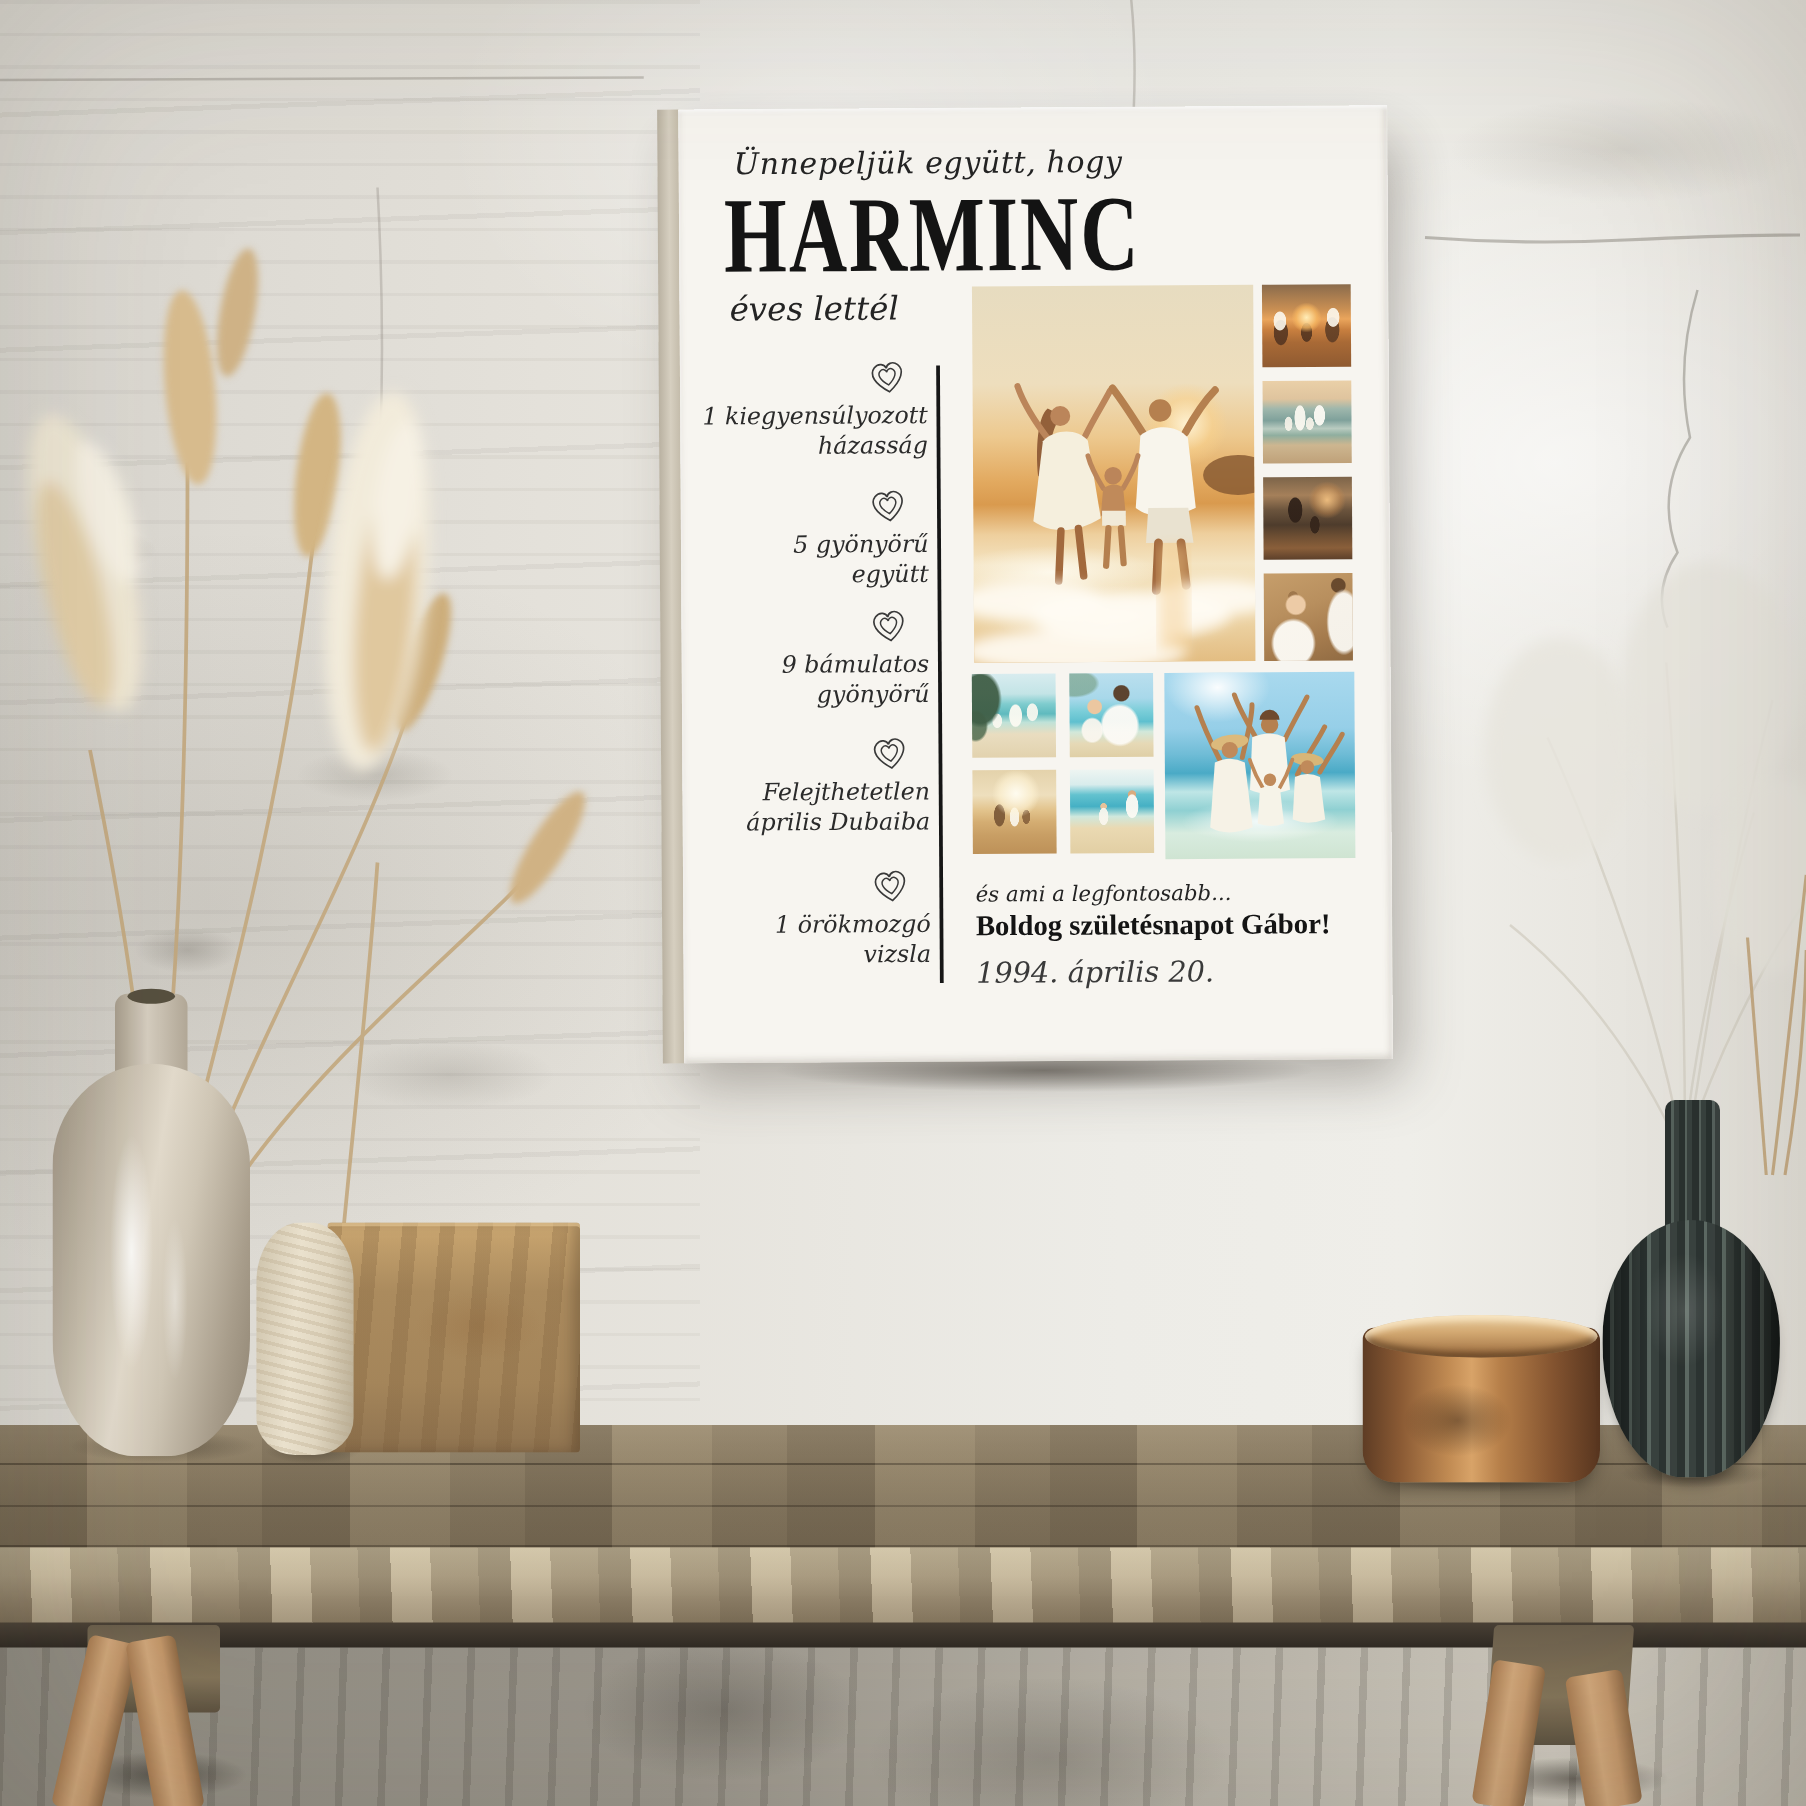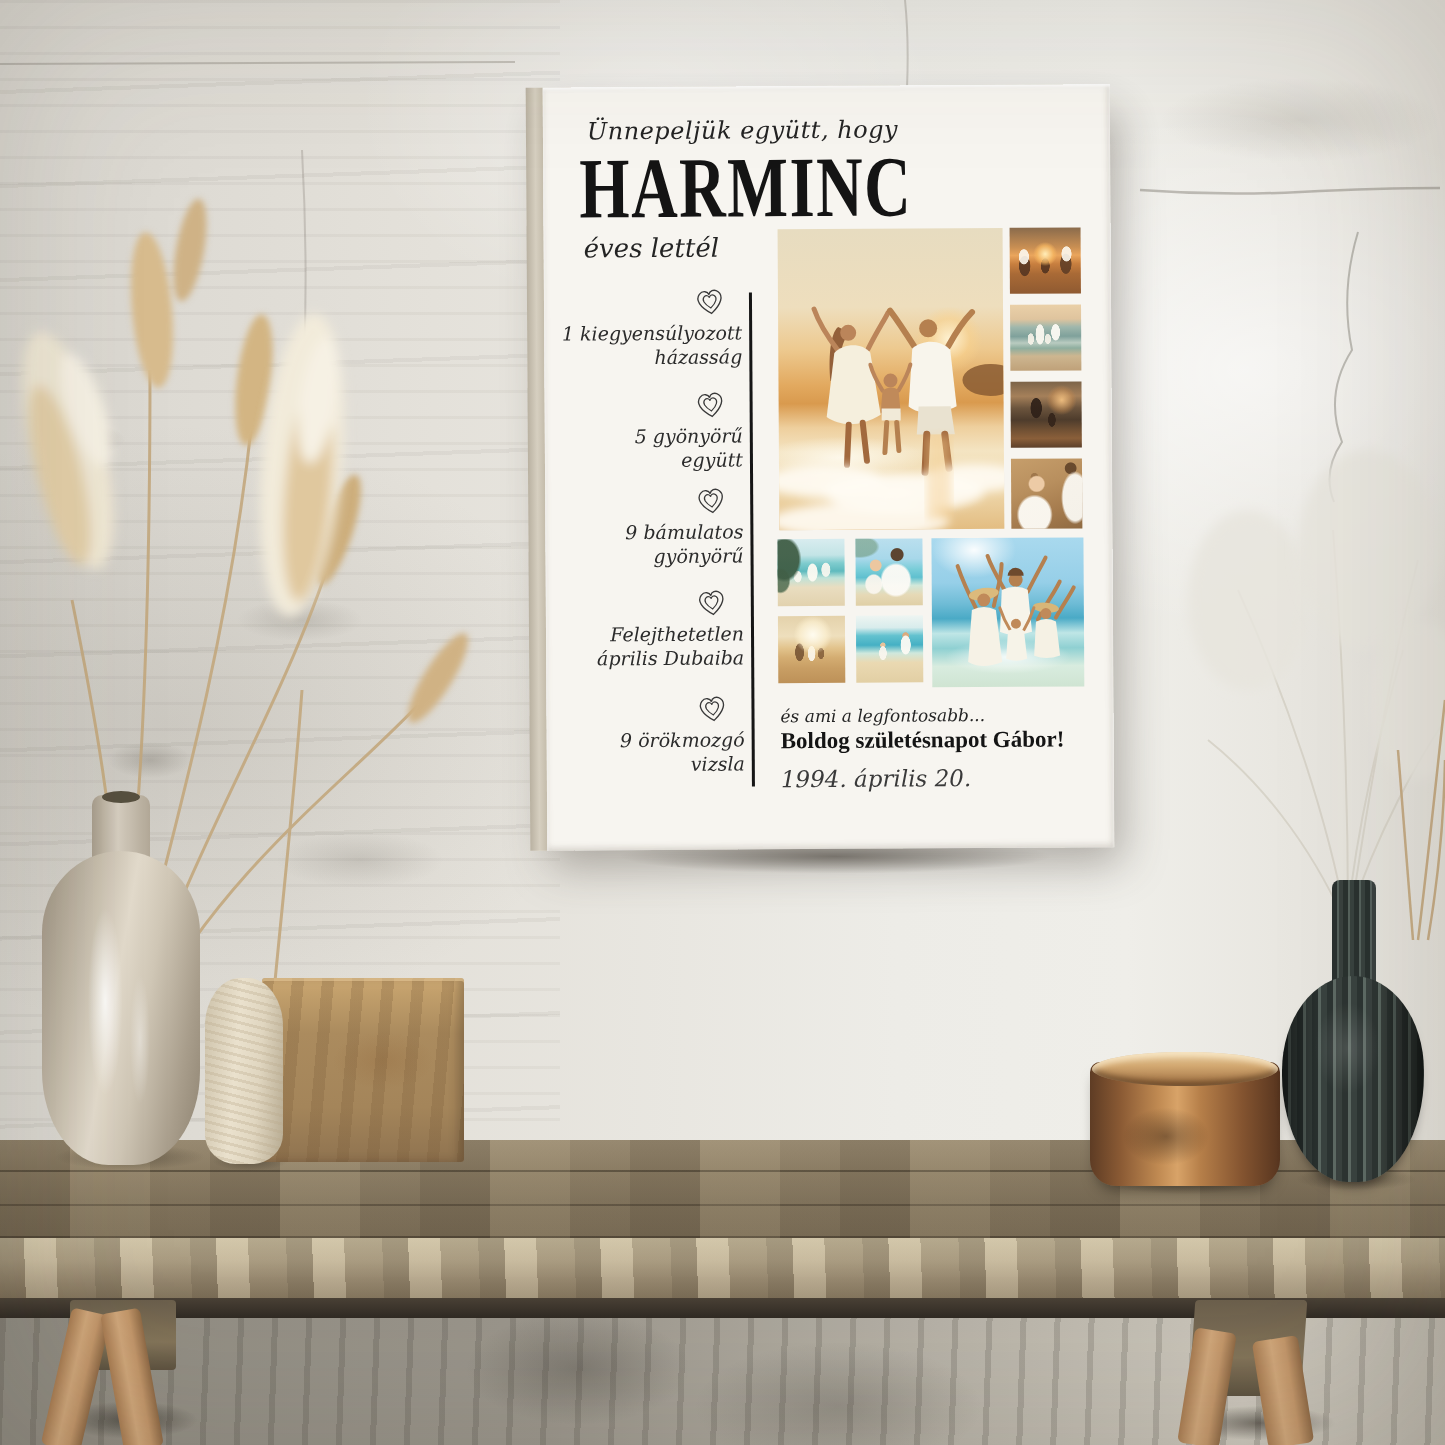--- a/index.html
+++ b/index.html
@@ -314,21 +314,21 @@
               <path d="M20 27 C12 21 10 15 13.5 12 C16.5 9.5 19.5 11.5 20 14 C20.5 11.5 23.5 9.5 26.5 12 C30 15 28 21 20 27 Z" fill="none" stroke="#3a3a3a" stroke-width="1.5"></path>
             </svg>
           <div class="m-line script">Felejthetetlen</div>
           <div class="m-line script">április Dubaiba</div>
         </div>
         <div class="milestone" style="top:607px">
           <svg class="heart" width="32" height="30" viewBox="0 0 40 38">
               <path d="M20 34 C6 24 2 14 8 8 C13 3 19 6 20 10 C21 6 27 3 32 8 C38 14 34 24 20 34 Z" fill="none" stroke="#3a3a3a" stroke-width="1.7"></path>
               <path d="M20 27 C12 21 10 15 13.5 12 C16.5 9.5 19.5 11.5 20 14 C20.5 11.5 23.5 9.5 26.5 12 C30 15 28 21 20 27 Z" fill="none" stroke="#3a3a3a" stroke-width="1.5"></path>
             </svg>
-          <div class="m-line script">9 örökmozgó</div>
+          <div class="m-line script">1 örökmozgó</div>
           <div class="m-line script">vizsla</div>
         </div>
       </div>
 
       <div class="divider"></div>
 
       <div class="collage-top">
         <div class="photo p-main">
           <svg width="225" height="301" viewBox="0 0 225 301">
             <ellipse cx="212" cy="152" rx="28" ry="16" fill="#8a5c33" opacity=".85"></ellipse>

